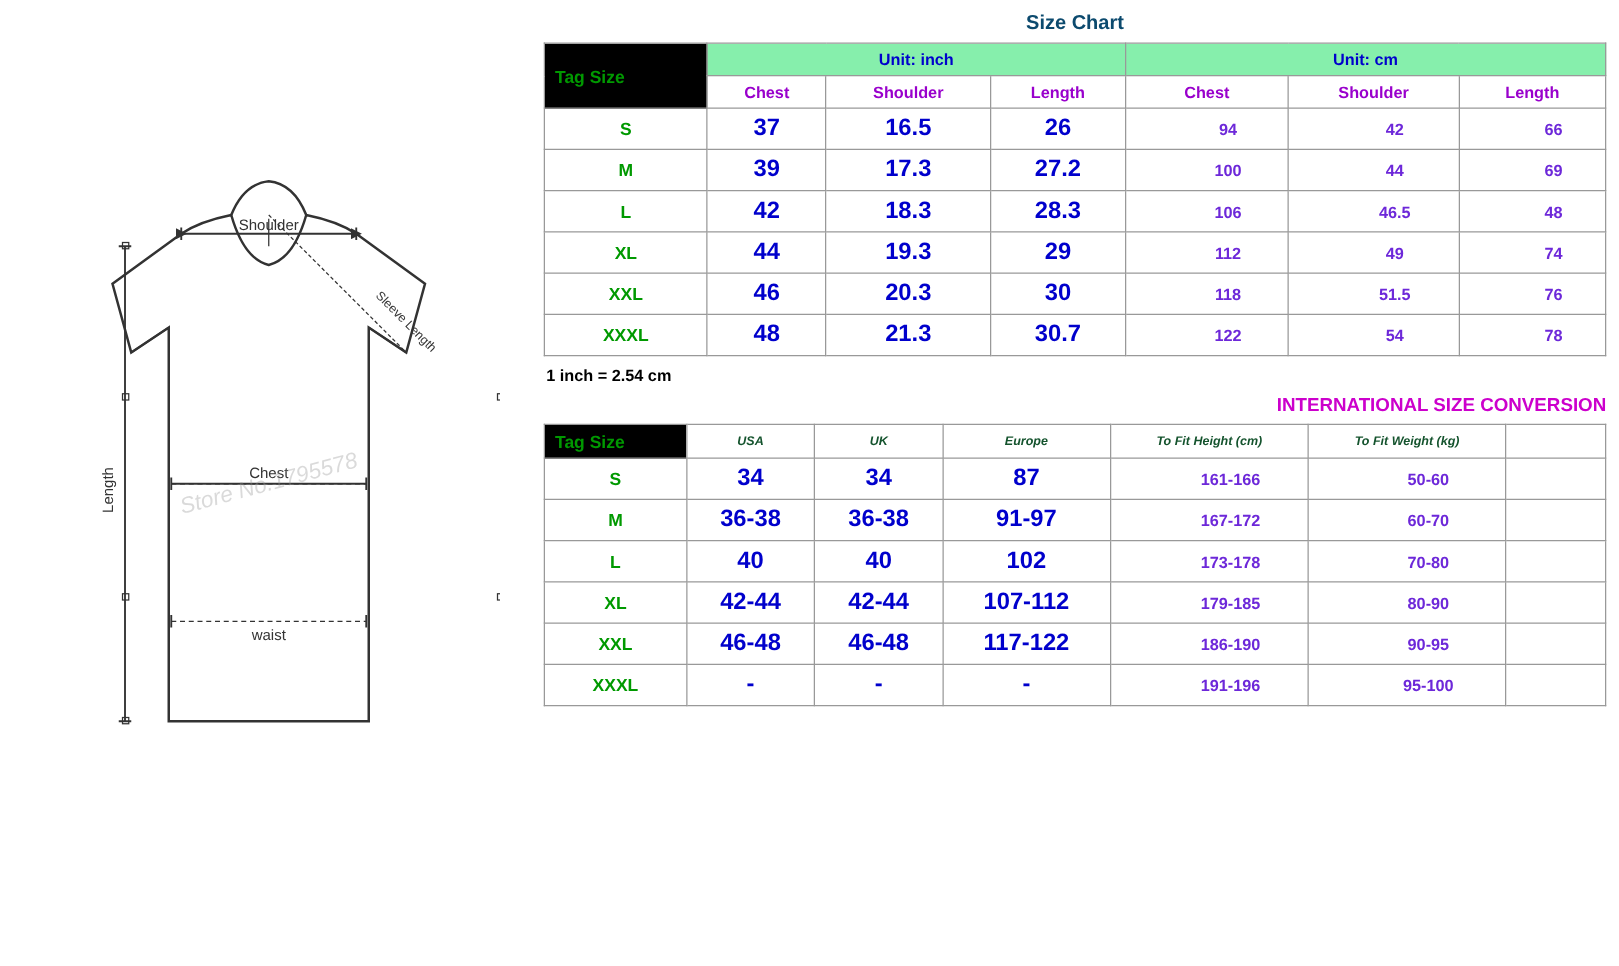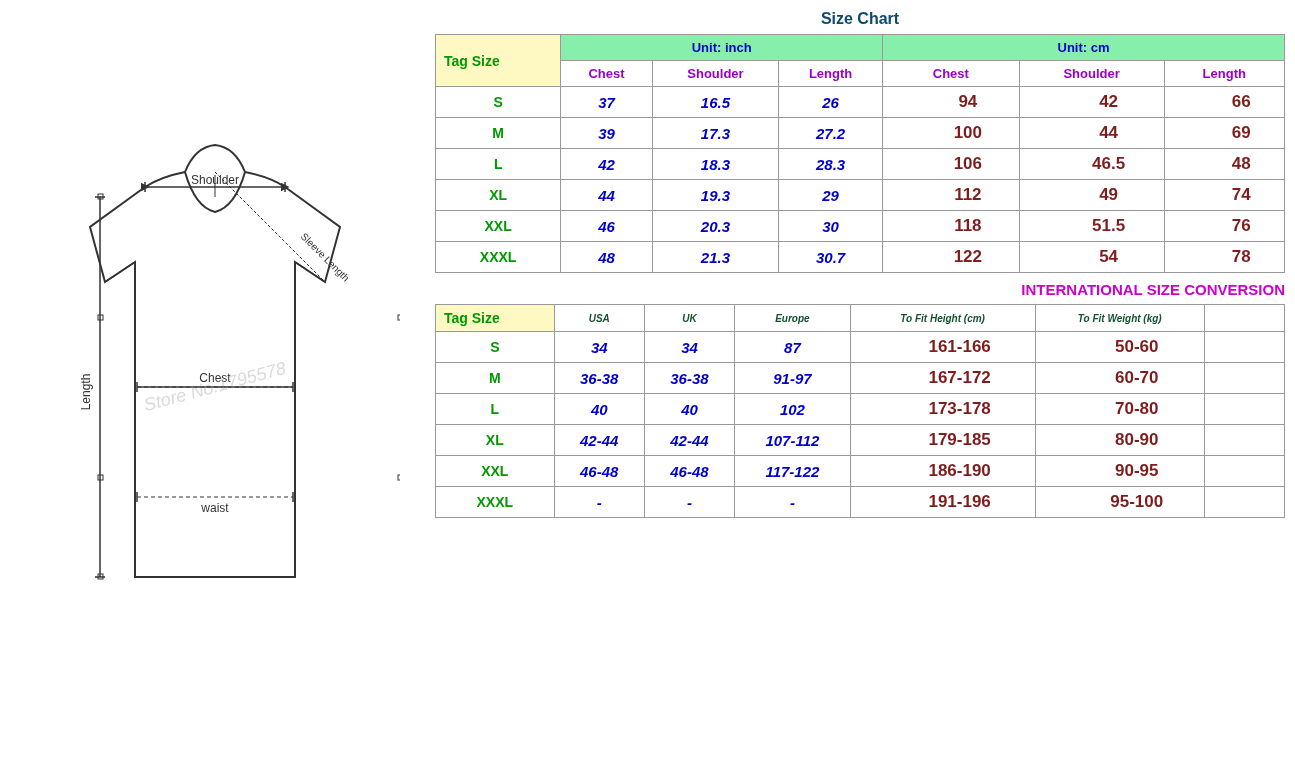--- a/index.html
+++ b/index.html
@@ -64,44 +64,43 @@
     }
 
     .header-col {
       background: #fff;
       color: #9900cc;
       font-weight: bold;
       font-size: 13px;
     }
 
     .tag-size-header {
-      background: #fef9c3;
+      background: #000000;
       color: #009900;
       font-weight: bold;
       font-size: 14px;
       text-align: left;
     }
 
     .tag-size-cell {
       color: #009900;
       font-weight: bold;
       font-size: 14px;
     }
 
     .data-cell {
       color: #0000cc;
       font-weight: bold;
-      font-size: 15px;
-      font-style: italic;
+      font-size: 19px;
     }
 
     .data-cell-red {
-      color: #7f1d1d;
-      font-weight: bold;
-      font-size: 17px;
+      color: #6d28d9;
+      font-weight: bold;
+      font-size: 13px;
       padding-left: 42px;
     }
 
     .inch-note {
       color: #000;
       font-weight: bold;
       font-size: 13px;
       margin: 4px 0 8px 2px;
     }
 
@@ -265,20 +264,21 @@
     <td class="data-cell">48</td>
     <td class="data-cell">21.3</td>
     <td class="data-cell">30.7</td>
     <td class="data-cell-red">122</td>
     <td class="data-cell-red">54</td>
     <td class="data-cell-red">78</td>
   </tr>
       </tbody>
   </table>
 
+  <div class="inch-note">1 inch = 2.54 cm</div>
 
   <div class="intl-title">INTERNATIONAL SIZE CONVERSION</div>
 
   <table>
     <thead>
       <tr>
         <th class="tag-size-header">Tag Size</th>
         <th class="header-col to-fit-header">USA</th>
         <th class="header-col to-fit-header">UK</th>
         <th class="header-col to-fit-header">Europe</th>

